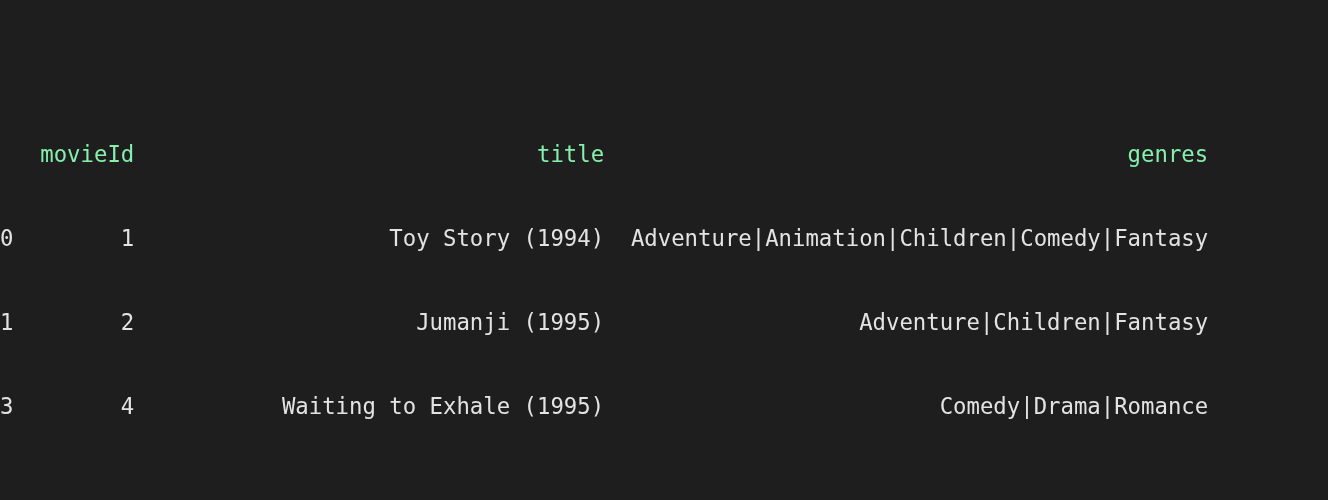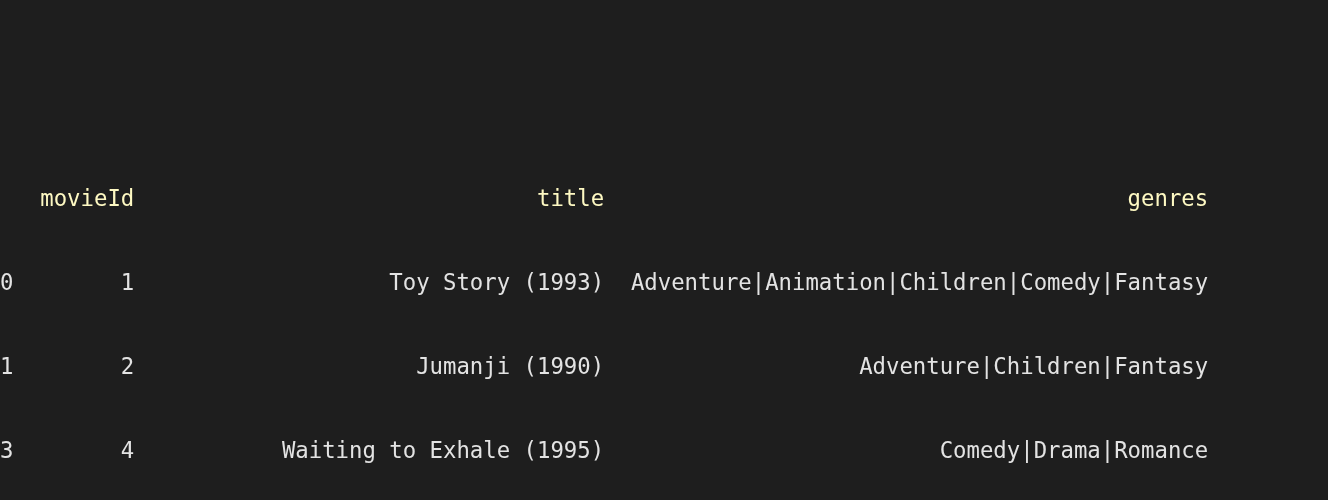--- a/index.html
+++ b/index.html
@@ -31,31 +31,31 @@
   .df-block {
     white-space: pre;
     font-family: "DejaVu Sans Mono", monospace;
   }
   .df-line {
     white-space: pre;
     height: 28px;
     font-family: "DejaVu Sans Mono", monospace;
     display: block;
   }
-  .hdr { color: #fef9c3; margin-top: 44px; }
+  .hdr { color: #86efac; }
 </style>
 </head>
 <body>
 
 <div id="terminal">
 
   <div class="df-block">
     <span class="df-line hdr">   movieId                              title                                       genres</span>
-    <span class="df-line">0        1                   Toy Story (1993)  Adventure|Animation|Children|Comedy|Fantasy</span>
-    <span class="df-line">1        2                     Jumanji (1990)                   Adventure|Children|Fantasy</span>
+    <span class="df-line">0        1                   Toy Story (1994)  Adventure|Animation|Children|Comedy|Fantasy</span>
+    <span class="df-line">1        2                     Jumanji (1995)                   Adventure|Children|Fantasy</span>
     <span class="df-line">3        4           Waiting to Exhale (1995)                         Comedy|Drama|Romance</span>
     
   </div>
 
   
 
   
 
 </div>
 

